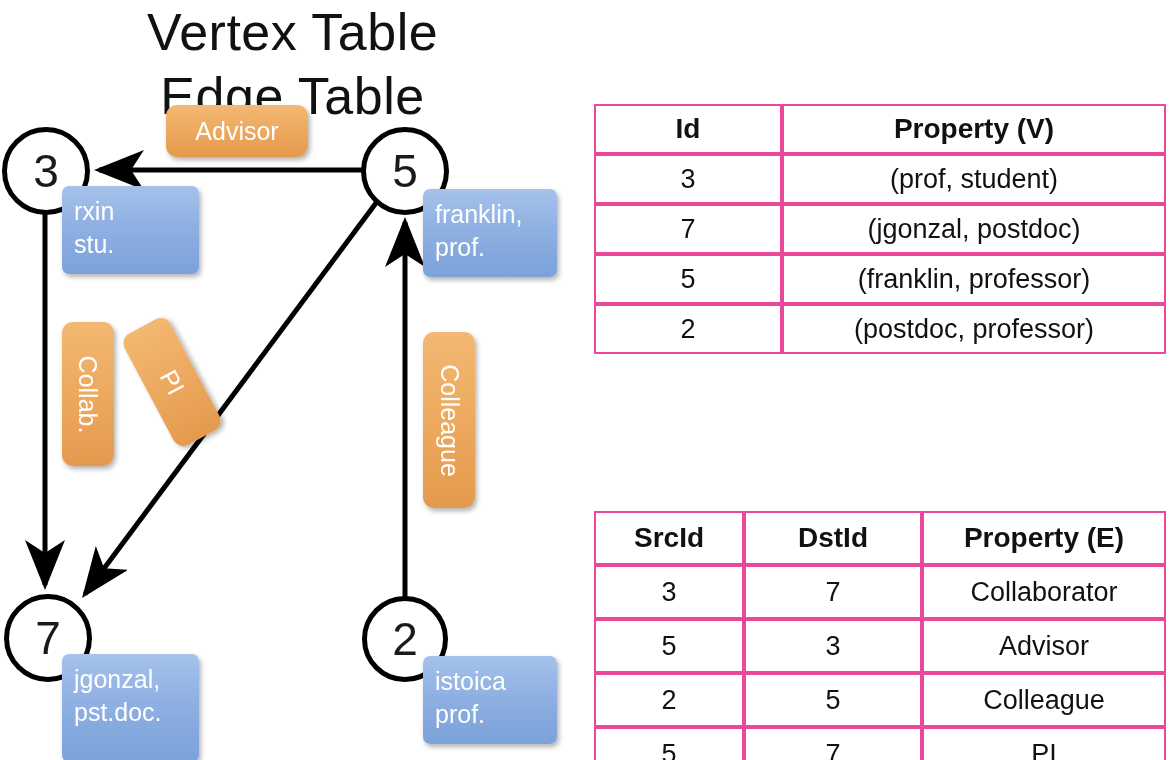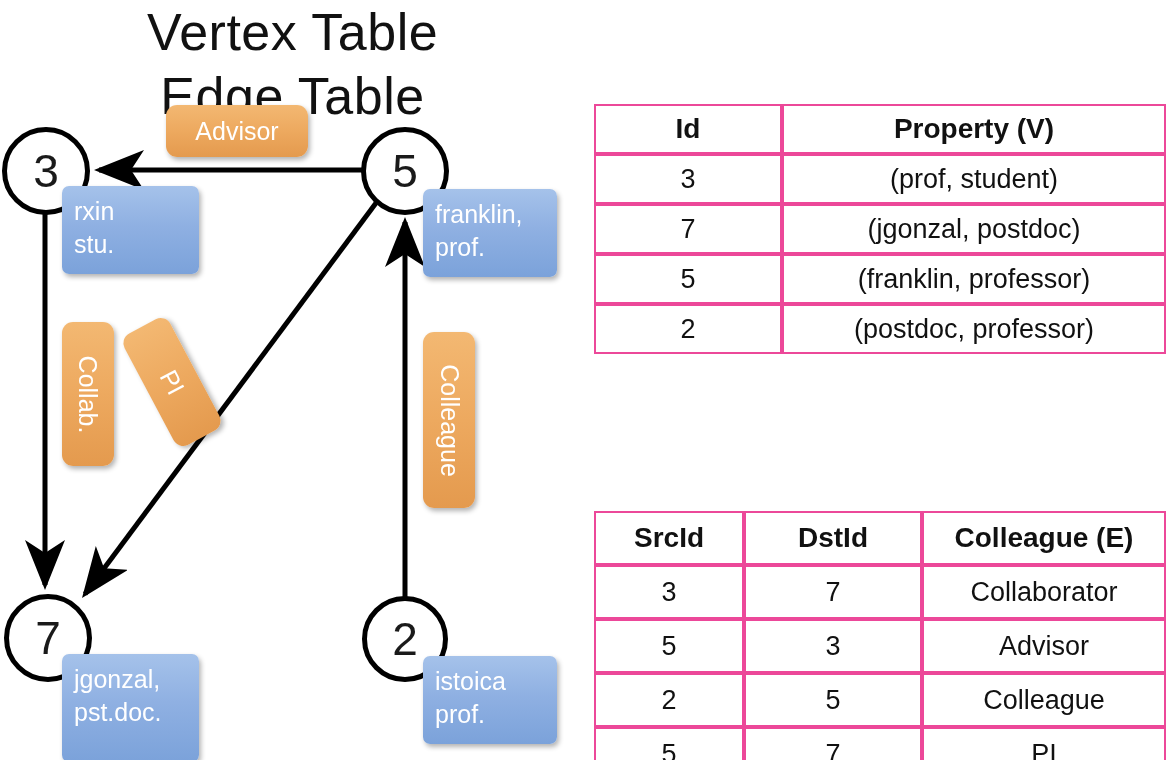--- a/index.html
+++ b/index.html
@@ -201,21 +201,21 @@
 <table class="grid" id="edge-table">
   <colgroup>
       <col style="width:150px">
       <col style="width:178px">
       <col style="width:244px">
     </colgroup>
   <tbody>
     <tr>
       <td class="hdr">SrcId</td>
       <td class="hdr">DstId</td>
-      <td class="hdr peach">Colleague (E)</td>
+      <td class="hdr peach">Property (E)</td>
     </tr>
     <tr>
       <td>3</td>
       <td>7</td>
       <td class="peach">Collaborator</td>
     </tr>
     <tr>
       <td>5</td>
       <td>3</td>
       <td class="peach">Advisor</td>

